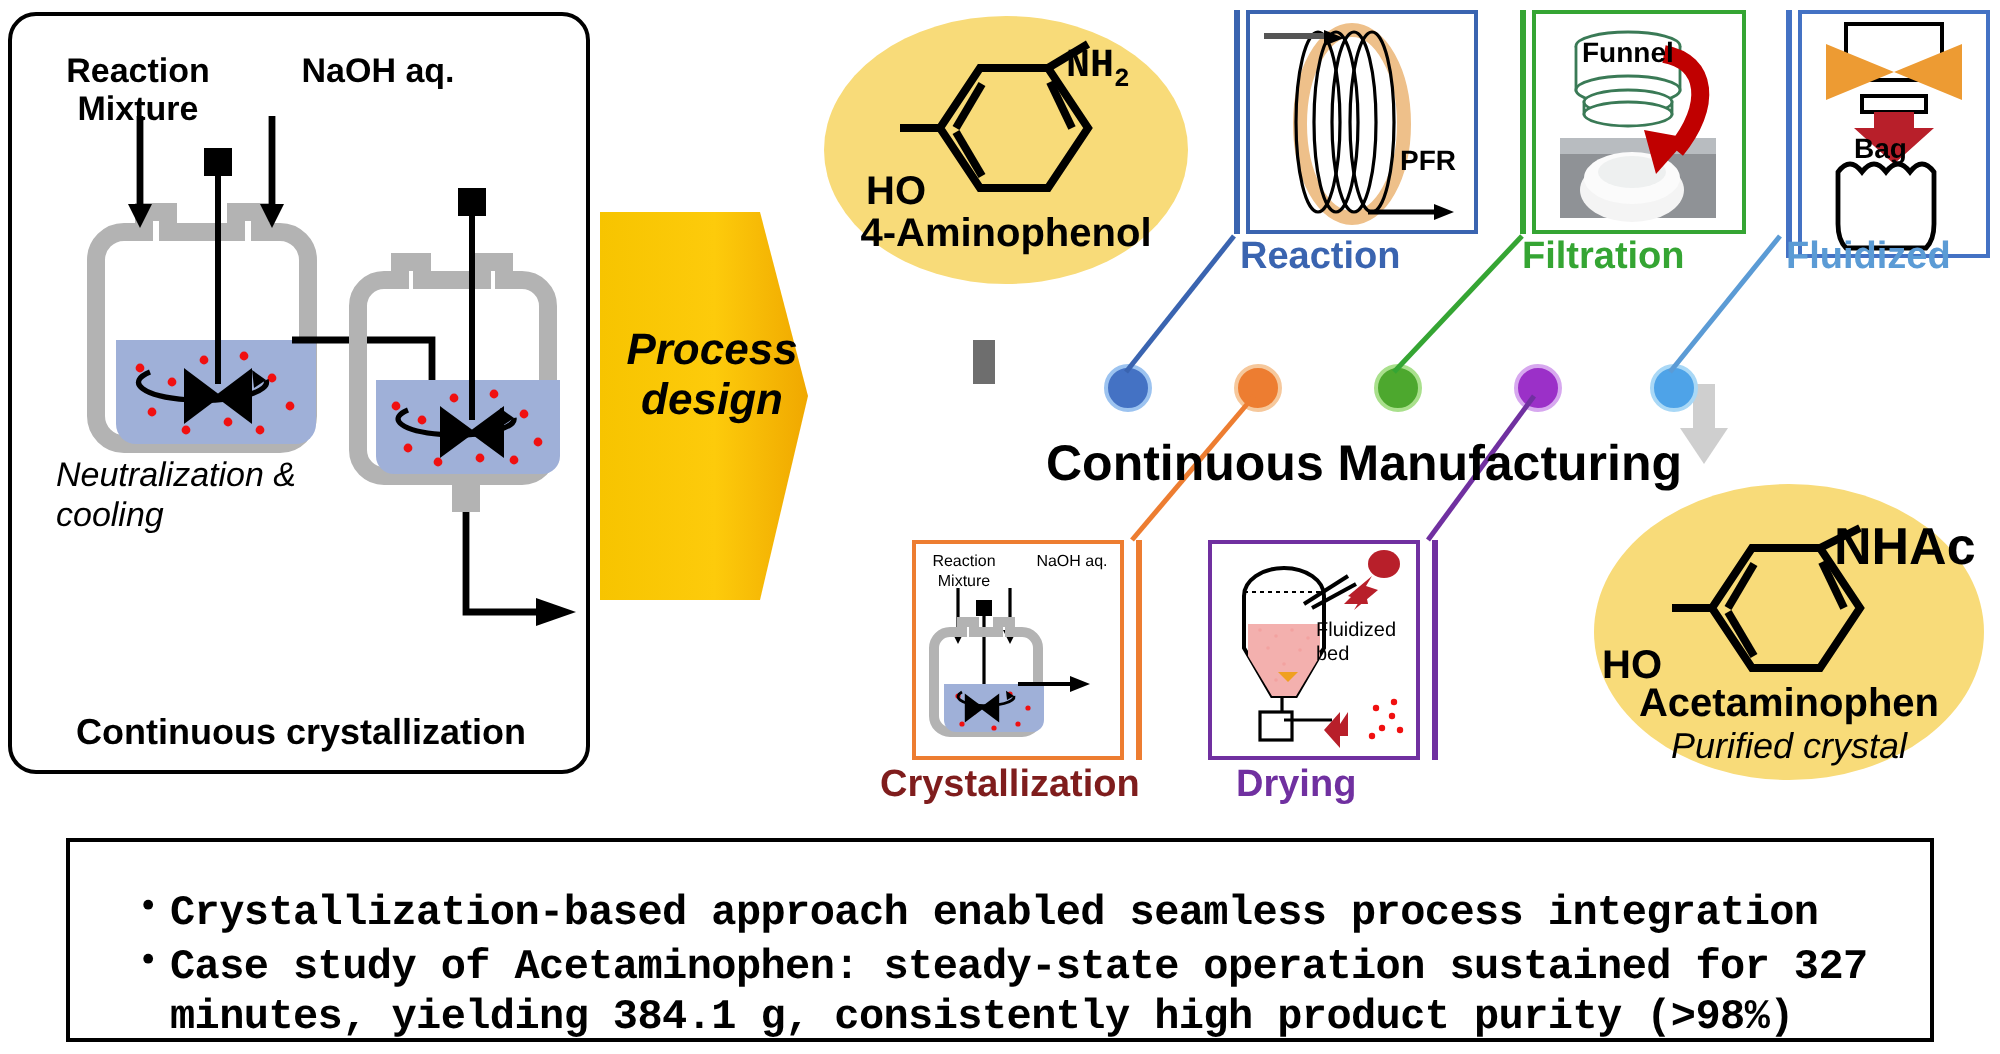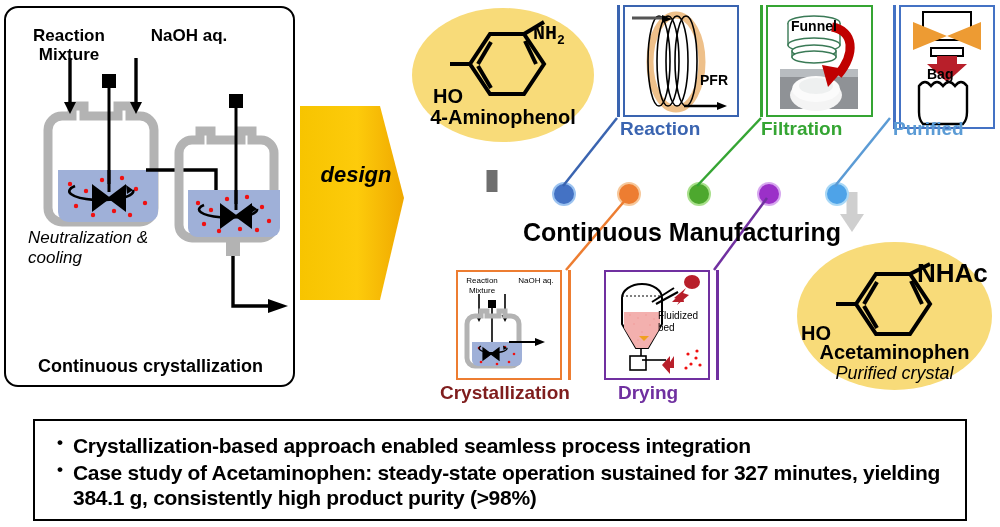--- a/index.html
+++ b/index.html
@@ -45,21 +45,21 @@
 
   
   .sidebar-line{position:absolute;width:3px;}
 
   
   #timeline-title{left:523px;top:218px;font-size:25px;font-weight:bold;white-space:nowrap;}
 
   
   #bottom-box{left:33px;top:419px;width:934px;height:102px;border:2px solid #000;
       background:#fff;box-sizing:border-box;}
-  #bullets{margin:4px;padding:8px 10px 0 18px;list-style:none;}
+  #bullets{margin:16px;padding:8px 10px 0 18px;list-style:none;font-family:Liberation Mono, monospace;}
   #bullets li{font-size:21px;font-weight:bold;line-height:1.2;margin-bottom:2px;
       position:relative;padding-left:16px;letter-spacing:-0.3px;}
   #bullets li:before{content:"\2022";position:absolute;left:0;top:0;font-size:17px;}
 
   svg{display:block;overflow:visible;}
 </style>
 </head>
 <body>
 
 <div class="abs" id="left-panel"></div>
@@ -143,20 +143,21 @@
   <defs>
     <linearGradient id="gradProc" x1="0" y1="0" x2="1" y2="0">
       <stop offset="0%" stop-color="#f7c400"></stop>
       <stop offset="55%" stop-color="#fdcb0b"></stop>
       <stop offset="100%" stop-color="#f0a800"></stop>
     </linearGradient>
   </defs>
   <polygon points="4,8 84,8 108,100 84,202 4,202" fill="url(#gradProc)"></polygon>
 </svg>
 <div class="abs nosel" id="process-arrow-text">
+  <div>Process</div>
   <div>design</div>
 </div>
 
 <div class="abs ellipse" id="ellipse-aminophenol"></div>
 <svg class="abs" style="left:432px;top:22px;" width="150" height="80">
   <g stroke="#000" stroke-width="4" fill="none">
     <polygon points="38,42 58,12 92,12 112,42 92,72 58,72"></polygon>
     <path d="M46,42 L59,20"></path>
     <path d="M46,44 L59,66"></path>
     <path d="M93,19 L104,42"></path>
@@ -271,21 +272,21 @@
 
   <path d="M10,12 L44,26 L10,40 Z" fill="#ed9b33"></path>
   <path d="M78,12 L44,26 L78,40 Z" fill="#ed9b33"></path>
   <rect x="28" y="38" width="32" height="8" fill="#fff" stroke="#000" stroke-width="2"></rect>
 
   <path d="M34,46 h20 v8 h10 l-20,18 l-20,-18 h10 z" fill="#b81f2a"></path>
 
   <path d="M16,76 q6,-8 12,0 q6,-8 12,0 q6,-8 12,0 q6,-8 12,0 v26 q0,8 -4,12 h-40 q-4,-4 -4,-12 z" fill="#fff" stroke="#000" stroke-width="2.4"></path>
 </svg>
 <div class="abs nosel" style="left:927px;top:66px;font-size:14px;font-weight:bold;">Bag</div>
-<div class="abs nosel card-label" id="label-packaging">Purified</div>
+<div class="abs nosel card-label" id="label-packaging">Fluidized</div>
 
 <div class="abs card" id="card-crystallization"></div>
 <div class="abs sidebar-line" style="left:568px;top:270px;height:110px;background:#ed7d31;"></div>
 <div class="abs nosel" style="left:458px;top:276px;width:48px;font-size:8px;text-align:center;line-height:1.2;">Reaction Mixture</div>
 <div class="abs nosel" style="left:512px;top:276px;width:48px;font-size:8px;text-align:center;">NaOH aq.</div>
 <svg class="abs" style="left:461px;top:294px;" width="100" height="84">
   <g stroke="#000" stroke-width="1.6" fill="none">
     <path d="M18,0 v22"></path>
       <path d="M44,0 v22"></path>
   </g>

